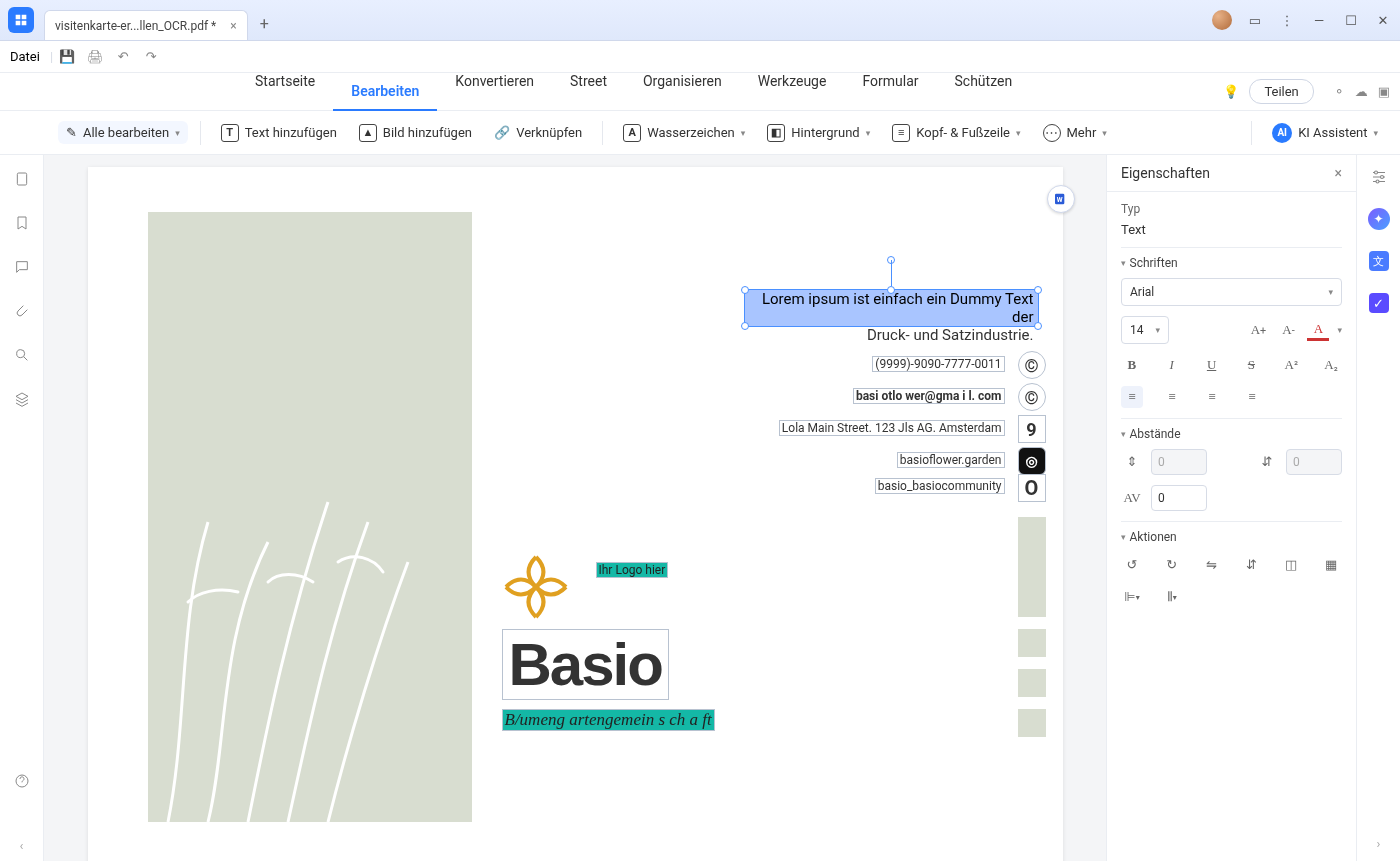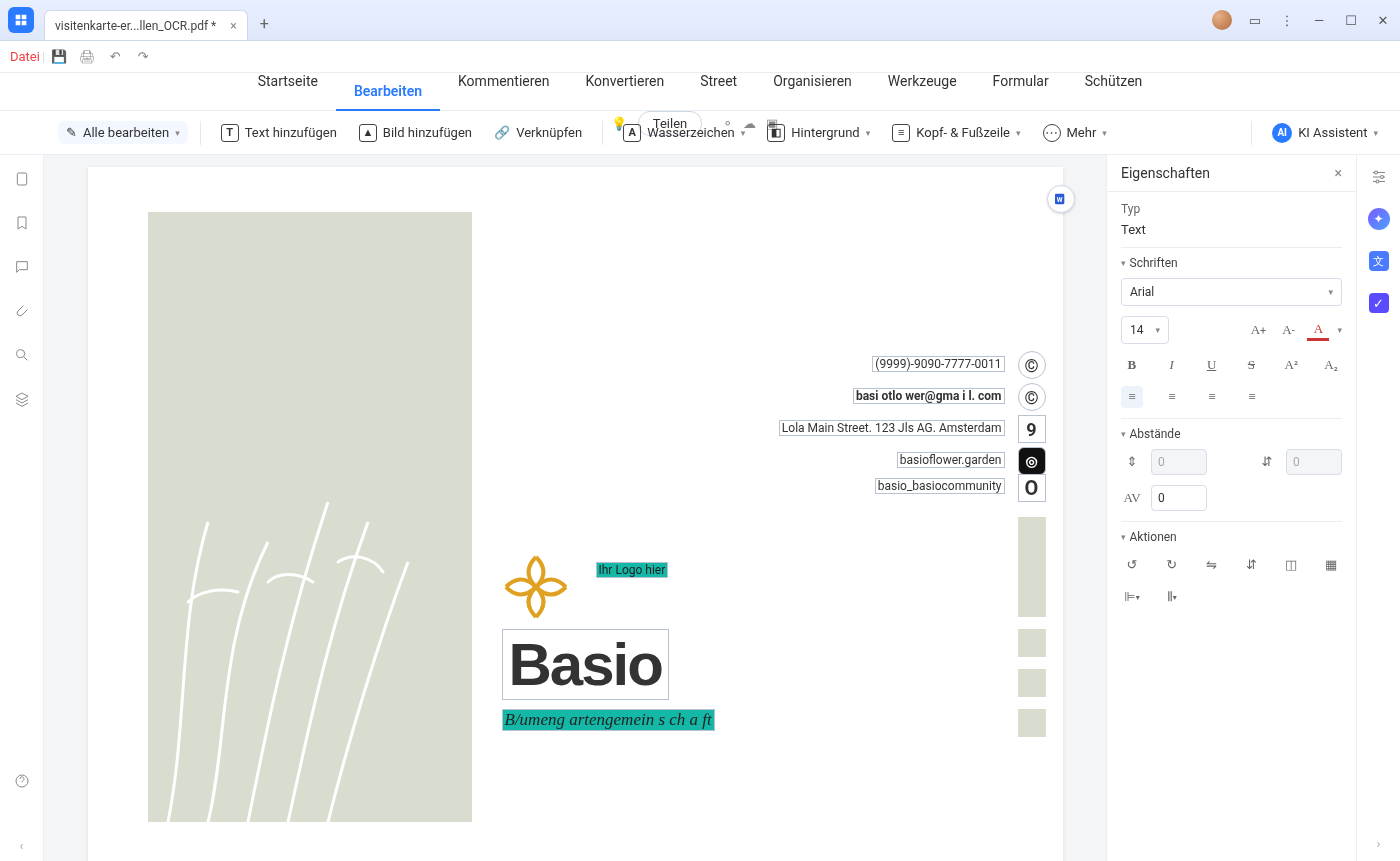--- a/index.html
+++ b/index.html
@@ -7,23 +7,23 @@
 .titlebar { height:41px; background:linear-gradient(#e8efff,#dfe8fb); display:flex; align-items:center; padding:0 8px; border-bottom:1px solid #d0d8eb; }
 .app-logo { width:26px; height:26px; background:#2a7bff; border-radius:6px; display:flex; align-items:center; justify-content:center; margin-right:10px; }
 .app-logo svg{width:16px;height:16px;fill:#fff;}
 .tab { height:30px; background:#fff; border-radius:6px 6px 0 0; display:flex; align-items:center; padding:0 10px; margin-top:10px; font-size:12px; color:#444; border:1px solid #d0d8eb; border-bottom:none;}
 .tab .close{margin-left:14px; color:#888;}
 .newtab{margin-left:12px;color:#666;font-size:16px;cursor:pointer;margin-top:6px;}
 .titlebar-right{margin-left:auto;display:flex;align-items:center;gap:14px;}
 .avatar{width:20px;height:20px;border-radius:50%;background:radial-gradient(circle at 30% 30%,#e8b288,#b06a3a);}
 .win-btn{width:18px;color:#555;text-align:center;}
 .quickbar{height:32px;display:flex;align-items:center;padding:0 10px;border-bottom:1px solid #eaedf2;}
-.quickbar .lbl{font-size:13px;color:#ef4444;margin-right:2px;}
+.quickbar .lbl{font-size:13px;color:#000000;margin-right:10px;}
 .quickbar .ic{width:28px;color:#888;text-align:center;}
-.menubar{height:38px;display:flex;align-items:center;border-bottom:1px solid #eaedf2;flex-direction:column;}
+.menubar{height:38px;display:flex;align-items:center;border-bottom:1px solid #eaedf2;}
 .menubar .menu{padding:0 18px;font-size:14px;color:#333;cursor:pointer;}
 .menubar .menu.active{color:#2a7bff;border-bottom:2px solid #2a7bff;height:38px;display:flex;align-items:center;font-weight:600;}
 .share-btn{border:1px solid #cfd6e4;border-radius:12px;padding:4px 14px;font-size:13px;color:#333;background:#fff;margin-right:10px;}
 .toolbar{height:44px;display:flex;align-items:center;padding:0 14px;border-bottom:1px solid #eaedf2;gap:6px;}
 .tool{display:flex;align-items:center;gap:6px;padding:4px 8px;font-size:13px;color:#333;cursor:pointer;}
 .tool.primary{background:#f3f7ff;border-radius:6px;}
 .tool .caret{font-size:9px;color:#888;}
 .tool-ic{width:18px;height:18px;display:flex;align-items:center;justify-content:center;border:1.5px solid #444;border-radius:3px;font-size:11px;font-weight:bold;}
 .tdiv{width:1px;height:24px;background:#e5e8ee;margin:0 6px;}
 .ai-pill{background:#2a7bff;color:#fff;border-radius:50%;width:20px;height:20px;display:flex;align-items:center;justify-content:center;font-size:10px;font-weight:bold;}
@@ -98,21 +98,20 @@
   <span class="ic">↶</span>
   <span class="ic">↷</span>
   <div class="spacer" style="flex:1"></div>
 </div>
 
 <div class="menubar">
   <div style="width:44px;"></div>
   <div style="flex:1;display:flex;justify-content:center;gap:0;">
     <div class="menu">Startseite</div>
     <div class="menu active">Bearbeiten</div>
-    <div class="menu">Kommentieren</div>
     <div class="menu">Konvertieren</div>
     <div class="menu">Street</div>
     <div class="menu">Organisieren</div>
     <div class="menu">Werkzeuge</div>
     <div class="menu">Formular</div>
     <div class="menu">Schützen</div>
   </div>
   <div style="display:flex;align-items:center;gap:10px;padding-right:10px;">
     <span style="color:#bbb;">💡</span>
     <button class="share-btn">Teilen</button>
@@ -228,20 +227,31 @@
           <path d="M80 400 C100 320 90 220 140 120"></path>
           <path d="M120 400 C140 300 160 200 200 80"></path>
           <path d="M160 400 C180 310 200 210 240 100"></path>
           <path d="M200 400 C220 320 250 220 280 140"></path>
           <path d="M60 180 C70 170 90 165 110 170" stroke-width="14" stroke-linecap="round"></path>
           <path d="M140 160 C150 150 170 150 185 160" stroke-width="12" stroke-linecap="round"></path>
           <path d="M210 140 C225 130 245 135 255 150" stroke-width="12" stroke-linecap="round"></path>
         </svg>
       </div>
 
+      <div class="sel-box">
+        <div class="sel-txt">Lorem ipsum ist einfach ein Dummy Text der</div>
+        <div class="sel-txt2">Druck- und Satzindustrie.</div>
+        <div class="handle" style="left:-4px;top:-4px;"></div>
+        <div class="handle" style="right:-4px;top:-4px;"></div>
+        <div class="handle" style="left:-4px;bottom:-4px;"></div>
+        <div class="handle" style="right:-4px;bottom:-4px;"></div>
+        <div class="handle" style="left:50%;top:-4px;margin-left:-4px;"></div>
+        <div class="handle" style="left:50%;top:-34px;margin-left:-4px;"></div>
+        <div style="position:absolute;left:50%;top:-30px;width:1px;height:26px;background:#4a90ff;"></div>
+      </div>
 
       <div class="ctc" style="top:189px;">(9999)-9090-7777-0011</div>
       <div class="ctc-ic" style="top:184px;border-radius:50%;">©</div>
       <div class="ctc" style="top:221px;font-weight:bold;">basi otlo wer@gma i l. com</div>
       <div class="ctc-ic" style="top:216px;border-radius:50%;">©</div>
       <div class="ctc" style="top:253px;">Lola Main Street. 123 Jls AG. Amsterdam</div>
       <div class="ctc-ic" style="top:248px;">9</div>
       <div class="ctc" style="top:285px;">basioflower.garden</div>
       <div class="ctc-ic" style="top:280px;background:#111;color:#fff;border-radius:6px;font-size:14px;">◎</div>
       <div class="ctc" style="top:311px;">basio_basiocommunity</div>

